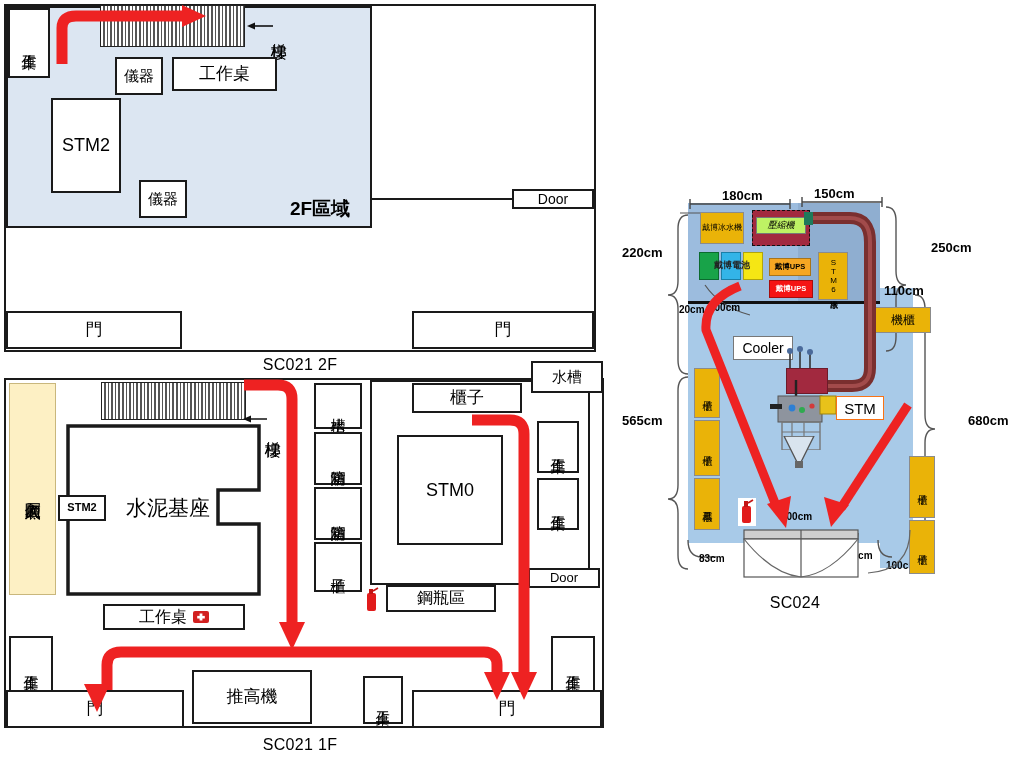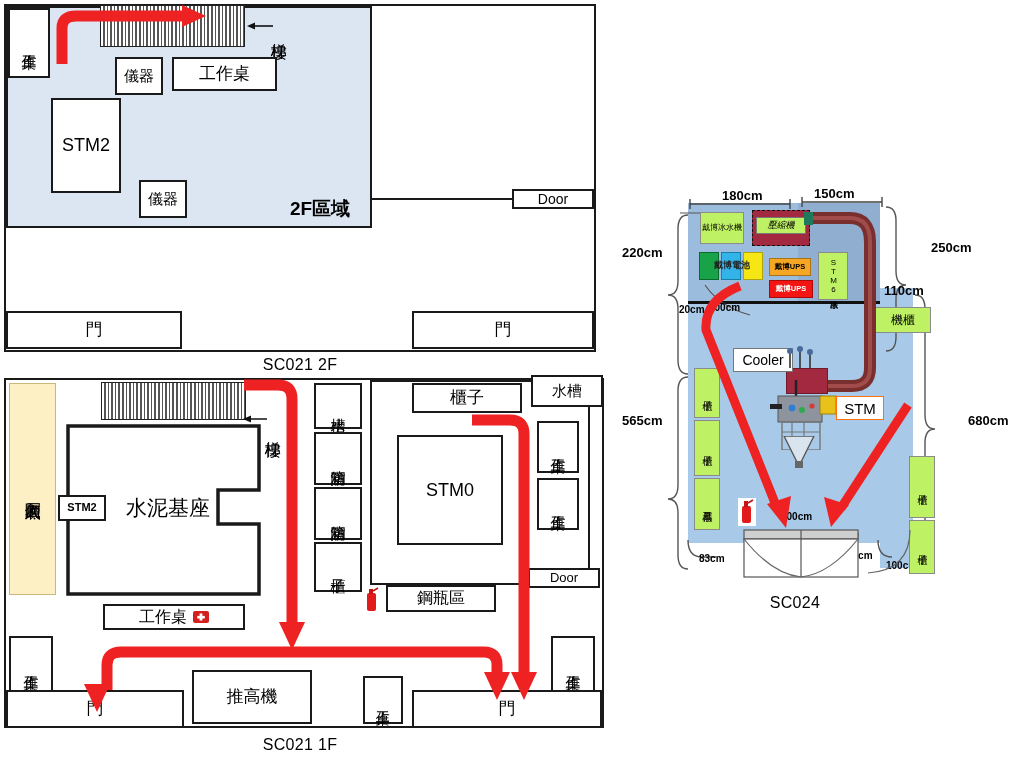--- a/index.html
+++ b/index.html
@@ -9,21 +9,21 @@
   .box{position:absolute;box-sizing:border-box;border:2px solid #1a1a1a;background:#fff;
        display:flex;align-items:center;justify-content:center;text-align:center;line-height:1.05;}
   .vert{writing-mode:vertical-rl;text-orientation:upright;}
   .room{position:absolute;box-sizing:border-box;border:2px solid #1a1a1a;}
   .lbl{position:absolute;box-sizing:border-box;display:flex;align-items:center;justify-content:center;
        text-align:center;line-height:1.1;}
   .capt{position:absolute;text-align:center;font-size:16px;letter-spacing:.3px;}
   .redpath{position:absolute;left:0;top:0;pointer-events:none;}
   .dimtxt{position:absolute;font-size:13px;font-weight:bold;white-space:nowrap;}
   .dimtxt.sm{font-size:10px;}
-  .sc24box{position:absolute;box-sizing:border-box;border:1px solid #8b8b8b;background:#bef264;
+  .sc24box{position:absolute;box-sizing:border-box;border:1px solid #8b8b8b;background:#eab308;
            display:flex;align-items:center;justify-content:center;text-align:center;line-height:1.0;}
   .stair{position:absolute;box-sizing:border-box;border:1px solid #222;background:
      repeating-linear-gradient(to right,#ffffff 0 2px,#555555 2px 3.6px);}
 </style>
 </head>
 <body>
 
 <div class="room" style="left:4px;top:4px;width:592px;height:348px;background:#fff;"></div>
 
 <div class="abs" style="left:6px;top:6px;width:366px;height:222px;background:#dce6f2;border:2px solid #1a1a1a;"></div>
@@ -85,21 +85,21 @@
 
 <div class="box" style="left:314px;top:383px;width:48px;height:46px;font-size:15px;writing-mode:vertical-rl;text-orientation:upright;">水槽</div>
 <div class="box" style="left:314px;top:432px;width:48px;height:53px;font-size:15px;writing-mode:vertical-rl;text-orientation:upright;">防潮箱</div>
 <div class="box" style="left:314px;top:487px;width:48px;height:53px;font-size:15px;writing-mode:vertical-rl;text-orientation:upright;">防潮箱</div>
 <div class="box" style="left:314px;top:542px;width:48px;height:50px;font-size:15px;writing-mode:vertical-rl;text-orientation:upright;">櫃子</div>
 
 <div class="abs" style="left:370px;top:380px;width:220px;height:205px;border:2px solid #1a1a1a;background:#fff;"></div>
 <div class="box" style="left:412px;top:383px;width:110px;height:30px;font-size:17px;">櫃子</div>
 <div class="box" style="left:397px;top:435px;width:106px;height:110px;font-size:18px;">STM0</div>
 
-<div class="box" style="left:531px;top:375px;width:72px;height:32px;font-size:15px;text-align:center;">水槽</div>
+<div class="box" style="left:531px;top:361px;width:72px;height:32px;font-size:15px;text-align:center;">水槽</div>
 <div class="box" style="left:537px;top:421px;width:42px;height:52px;font-size:15px;writing-mode:vertical-rl;text-orientation:upright;">工作桌</div>
 <div class="box" style="left:537px;top:478px;width:42px;height:52px;font-size:15px;writing-mode:vertical-rl;text-orientation:upright;">工作桌</div>
 
 <div class="box" style="left:528px;top:568px;width:72px;height:20px;font-size:13px;">Door</div>
 
 <div class="box" style="left:386px;top:585px;width:110px;height:27px;font-size:16px;">鋼瓶區</div>
 
 <svg class="abs" style="left:364px;top:587px;width:16px;height:26px;" width="16" height="26">
   <rect x="3" y="6" width="9" height="18" rx="2" fill="#e11b1b"></rect>
   <rect x="5" y="2" width="4" height="5" fill="#c41414"></rect>
@@ -192,21 +192,21 @@
 <div class="sc24box" style="left:875px;top:307px;width:56px;height:26px;font-size:12px;text-align:right;">機櫃</div>
 
 <svg class="abs" style="left:680px;top:190px;width:260px;height:240px;" width="260" height="240">
   <path d="M 128,28 L 170,28 Q 190,28 190,52 L 190,178 Q 190,196 172,196 L 138,196" fill="none" stroke="#7a2f2f" stroke-width="12" stroke-linecap="butt"></path>
   <path d="M 128,28 L 170,28 Q 190,28 190,52 L 190,178 Q 190,196 172,196 L 138,196" fill="none" stroke="#a24b4b" stroke-width="4" stroke-linecap="butt"></path>
   <rect x="124" y="22" width="9" height="13" fill="#1e7a5a"></rect>
   <rect x="133" y="190" width="9" height="13" fill="#1e7a5a"></rect>
 </svg>
 
 <div class="abs" style="left:786px;top:368px;width:42px;height:26px;background:#a2293f;border:1px solid #6d1b2a;"></div>
-<div class="sc24box" style="left:733px;top:348px;width:60px;height:24px;font-size:14px;background:#fff;border:1px solid #777;">Cooler</div>
+<div class="sc24box" style="left:733px;top:336px;width:60px;height:24px;font-size:14px;background:#fff;border:1px solid #777;">Cooler</div>
 
 <svg class="abs" style="left:770px;top:340px;width:80px;height:110px;" width="80" height="110">
   <line x1="20" y1="12" x2="20" y2="28" stroke="#333" stroke-width="1.6"></line>
   <line x1="30" y1="10" x2="30" y2="28" stroke="#333" stroke-width="1.6"></line>
   <line x1="40" y1="13" x2="40" y2="28" stroke="#333" stroke-width="1.6"></line>
   <circle cx="20" cy="11" r="3" fill="#4a6a9a"></circle>
     <circle cx="30" cy="9" r="3" fill="#4a6a9a"></circle>
   <circle cx="40" cy="12" r="3" fill="#4a6a9a"></circle>
   <line x1="26" y1="40" x2="26" y2="56" stroke="#222" stroke-width="2.4"></line>
   <rect x="8" y="56" width="44" height="26" fill="#8e949e" stroke="#555"></rect>

